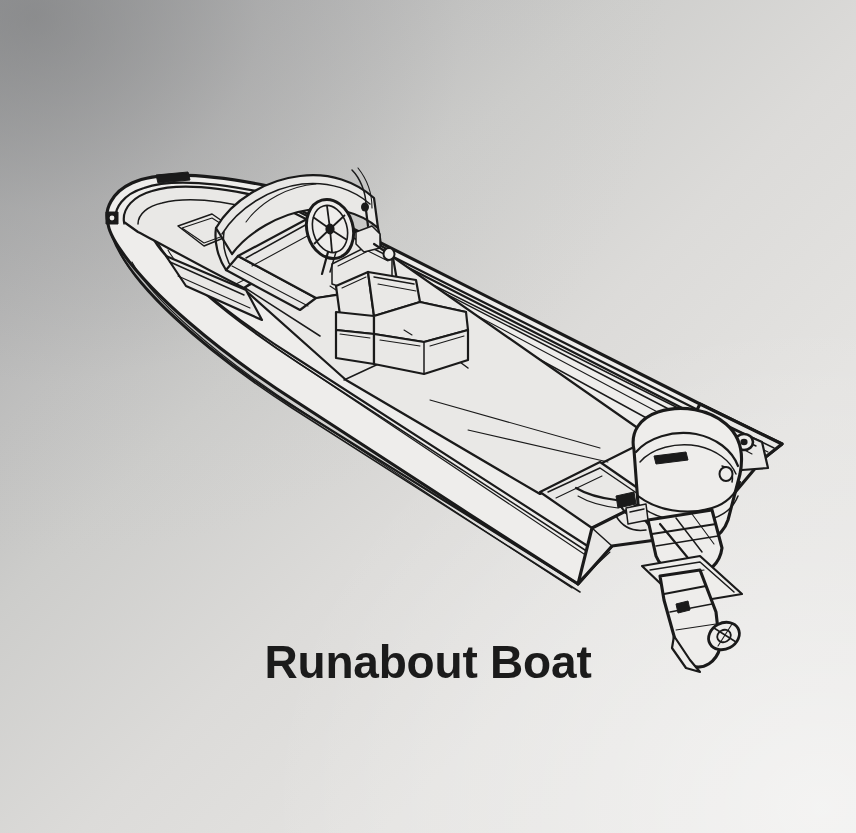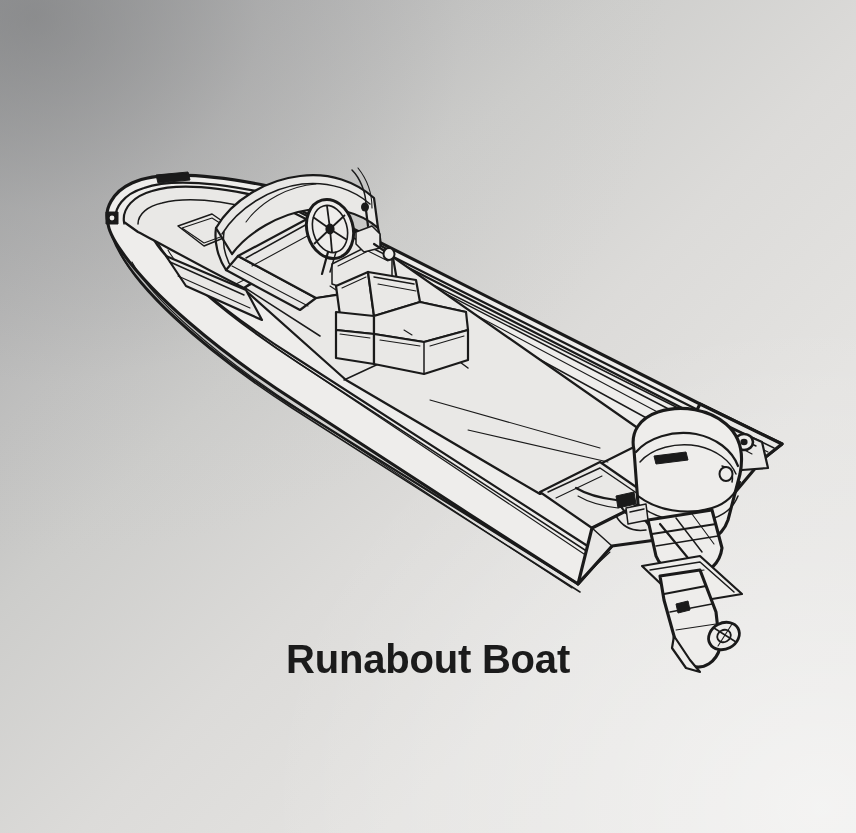--- a/index.html
+++ b/index.html
@@ -78,21 +78,21 @@
   .filldark {
     fill: #1a1a1a;
     stroke: #1a1a1a;
   }
   #caption {
     position: absolute;
     left: 0;
     right: 0;
     top: 639px;
     text-align: center;
-    font-size: 40px;
+    font-size: 46px;
     font-weight: bold;
     letter-spacing: -0.2px;
     color: #1b1b1b;
     line-height: 1;
     user-select: none;
   }
 </style>
 </head>
 <body>
 

